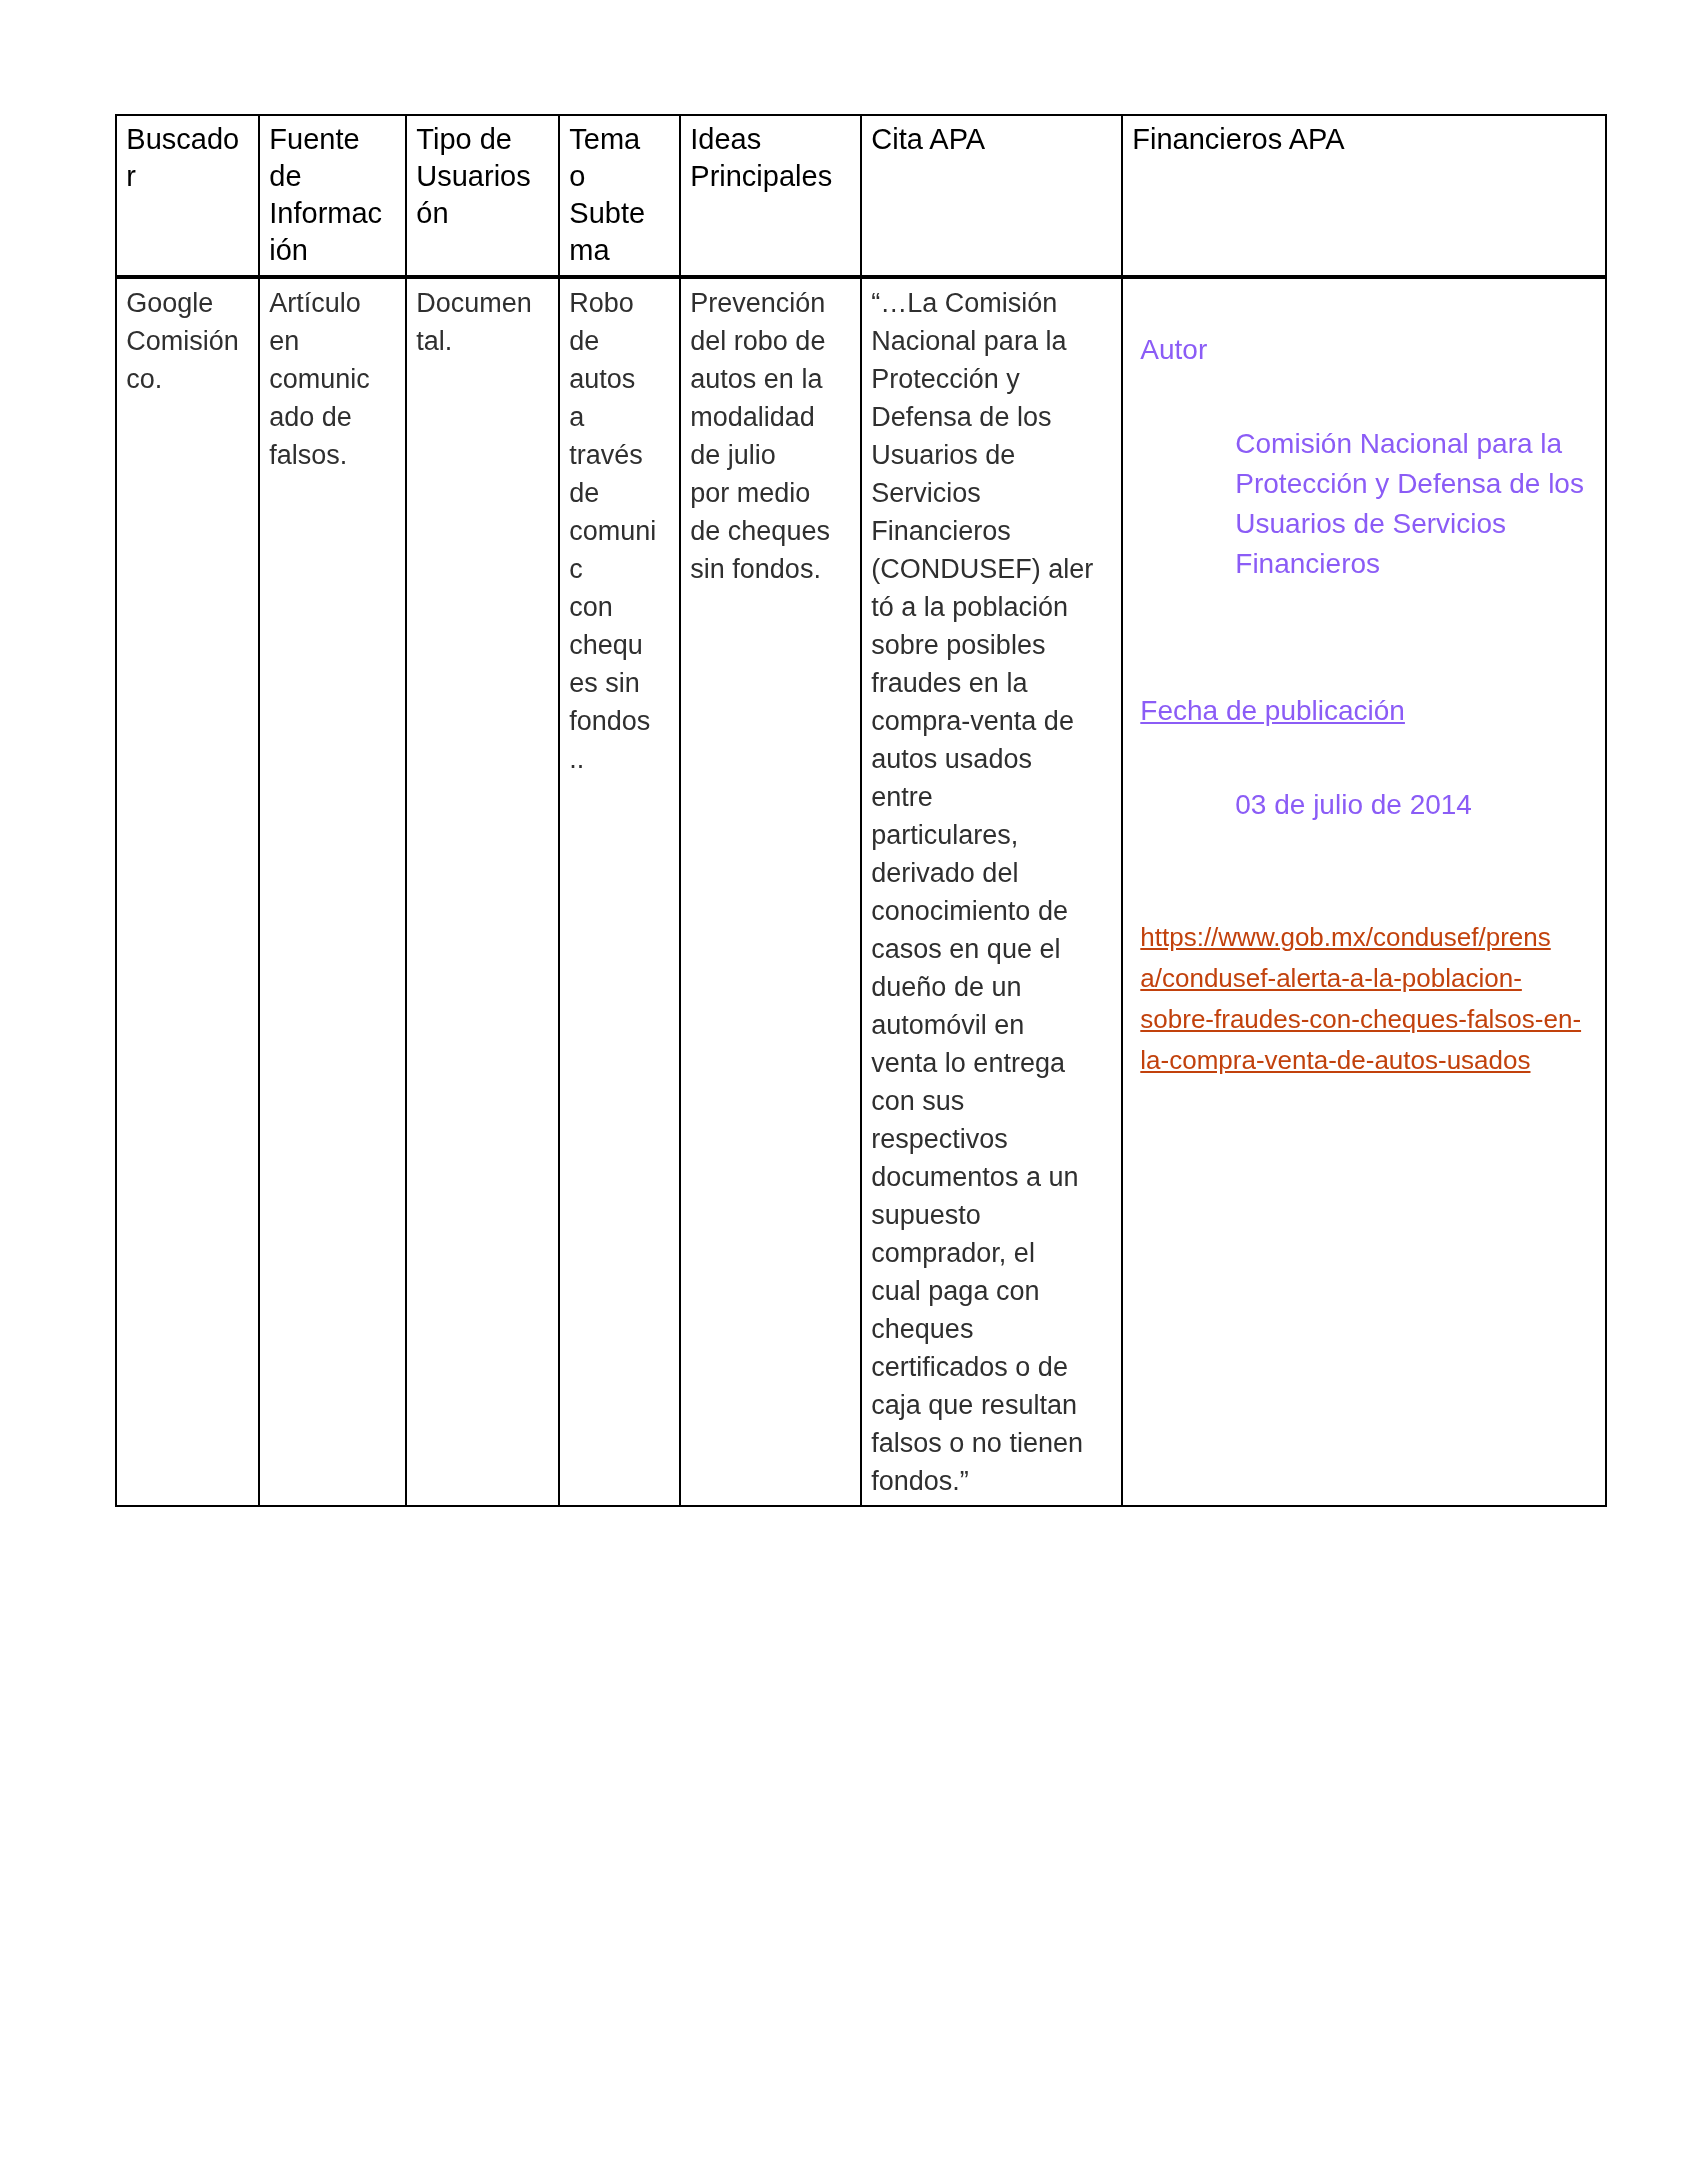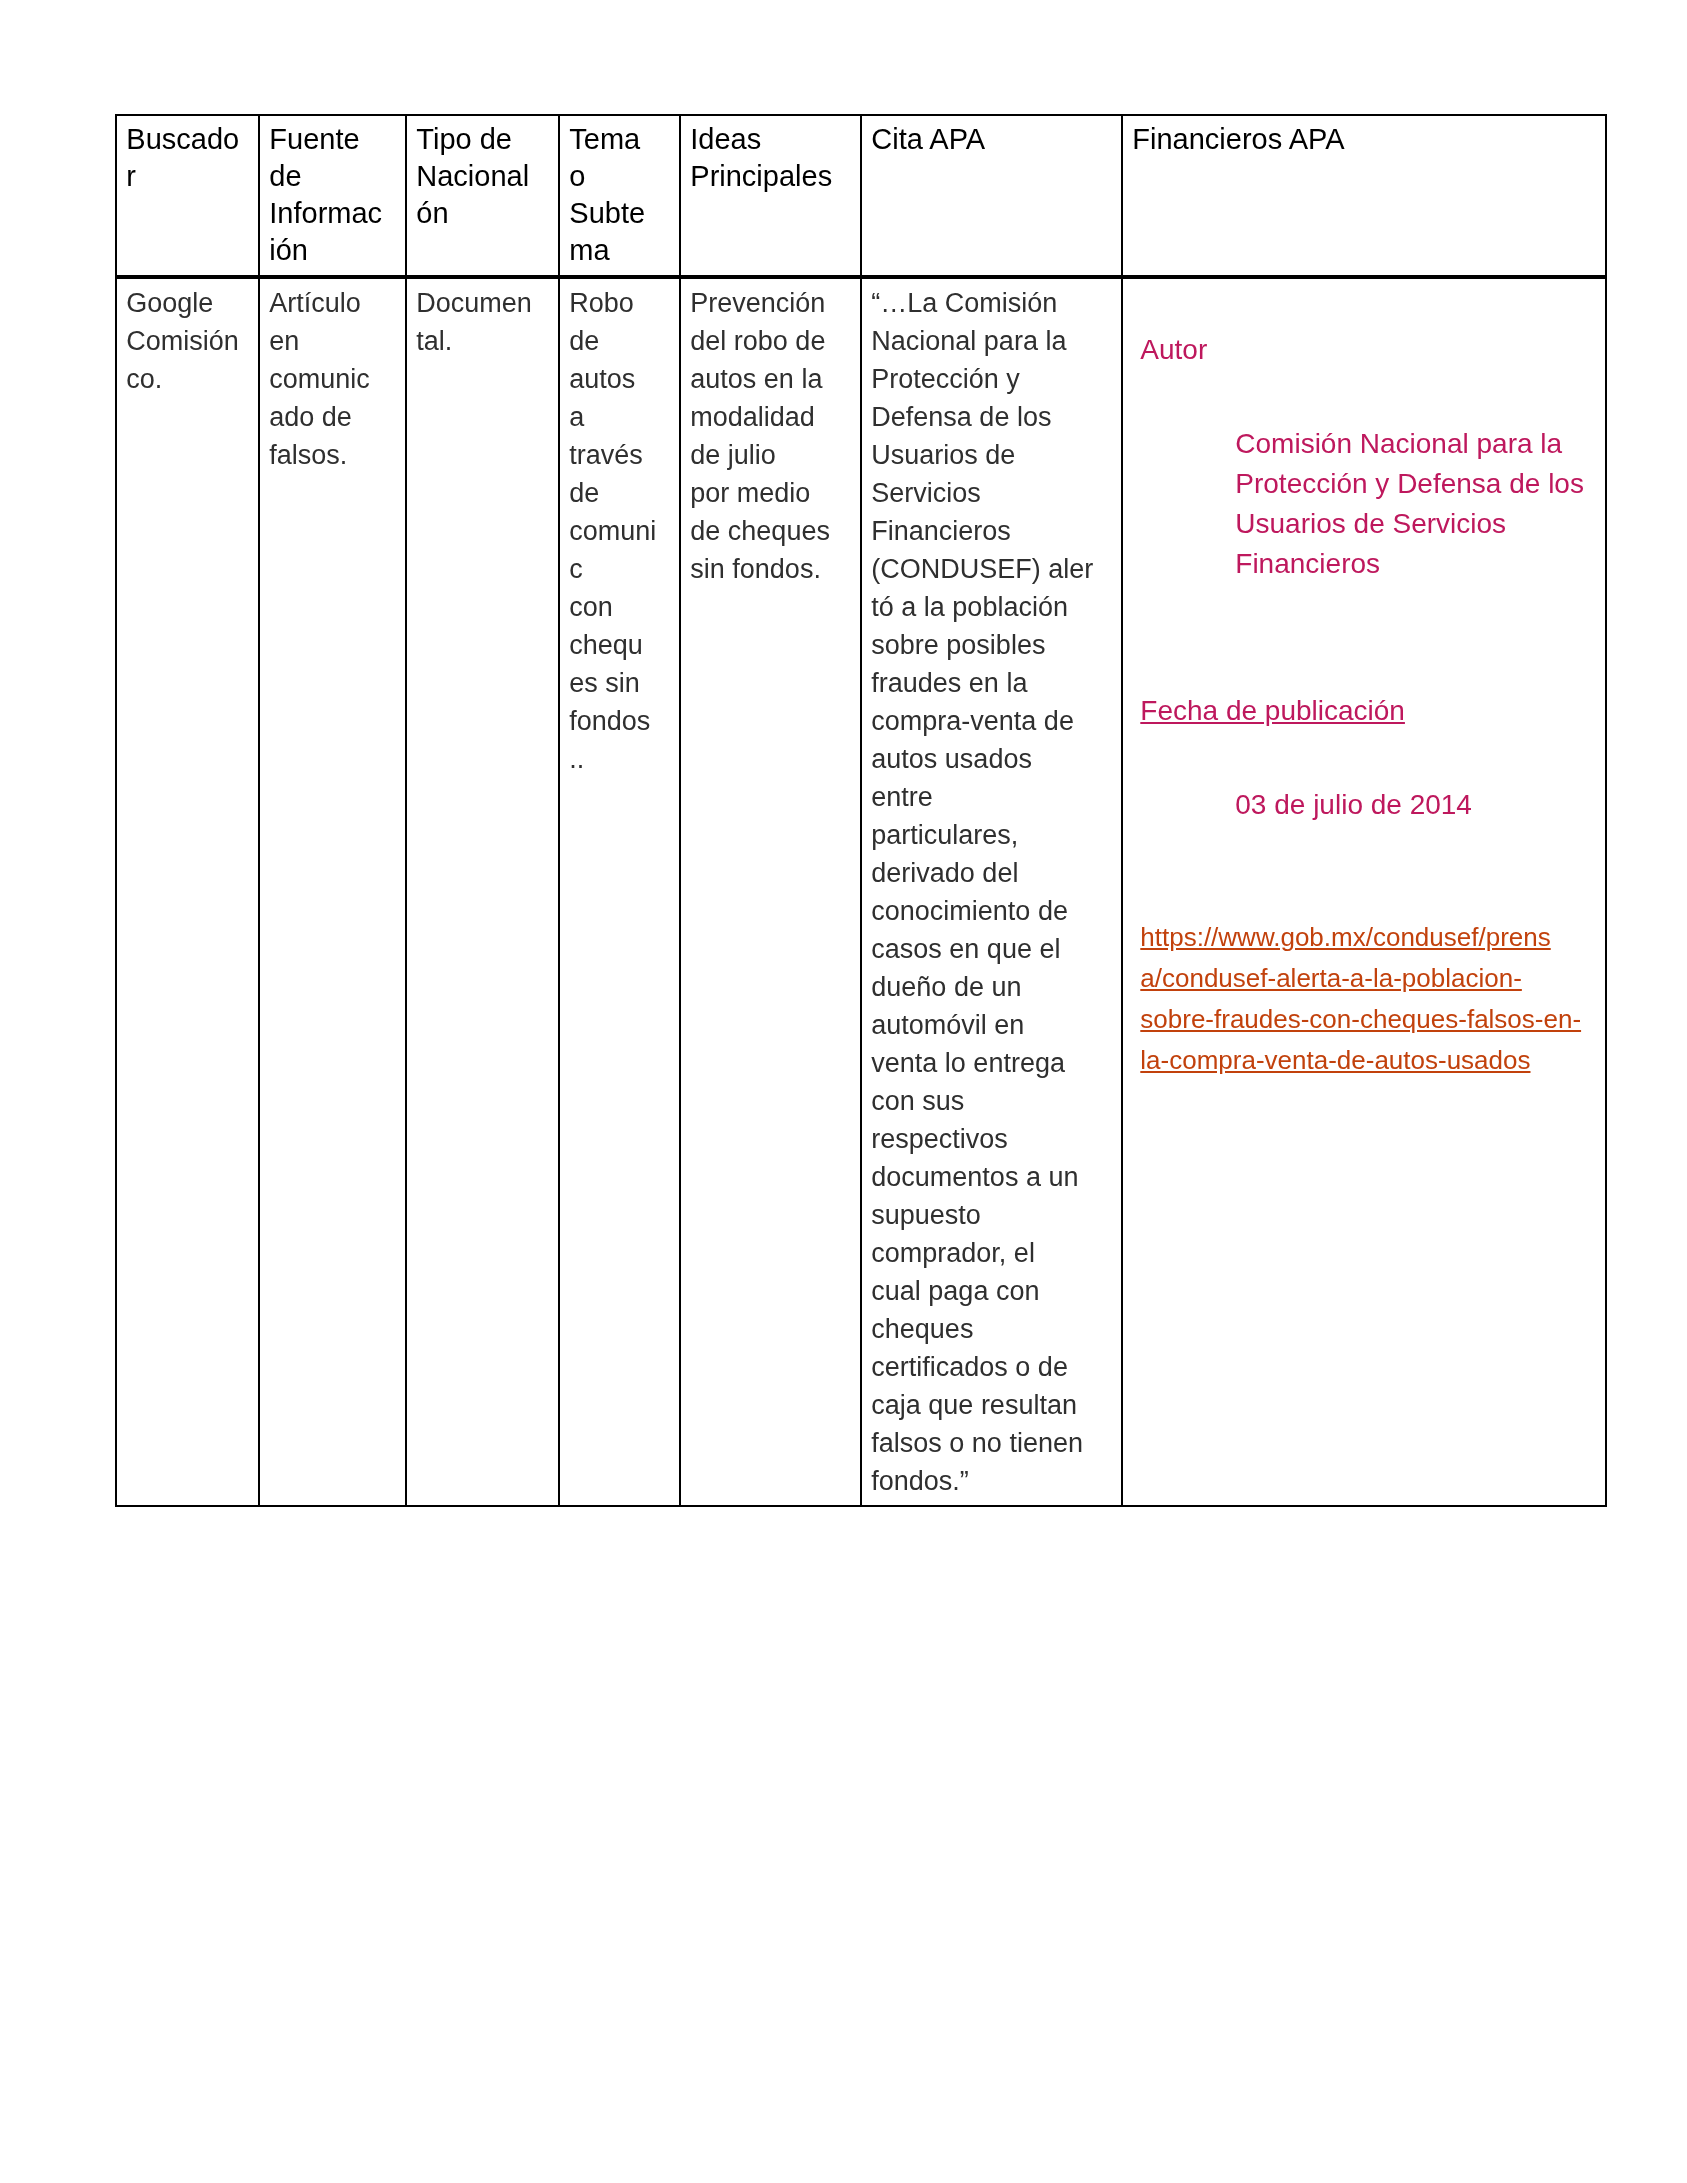--- a/index.html
+++ b/index.html
@@ -39,21 +39,21 @@
     border-bottom: 4px solid #000000;
   }
   .doc-table tbody td {
     font-size: 27px;
     line-height: 38px;
     color: #2f2f2f;
     height: 1188px;
   }
   
   .ref-cell .ref-heading {
-    color: #be185d;
+    color: #8b5cf6;
     font-size: 28px;
     line-height: 40px;
     white-space: pre-line;
   }
   .ref-cell .ref-indent {
     padding-left: 103px;
   }
   .ref-cell .gap-lg { margin-top: 53px; text-decoration: underline; }
   .doc-link {
     display: block;
@@ -83,21 +83,21 @@
     </colgroup>
     <thead>
       <tr>
         <th>Buscado
 r</th>
         <th>Fuente
 de
 Informac
 ión</th>
         <th>Tipo de
-Nacional
+Usuarios
 ón</th>
         <th>Tema
 o
 Subte
 ma</th>
         <th>Ideas
 Principales</th>
         <th>Cita APA</th>
         <th>Financieros APA</th>
       </tr>

